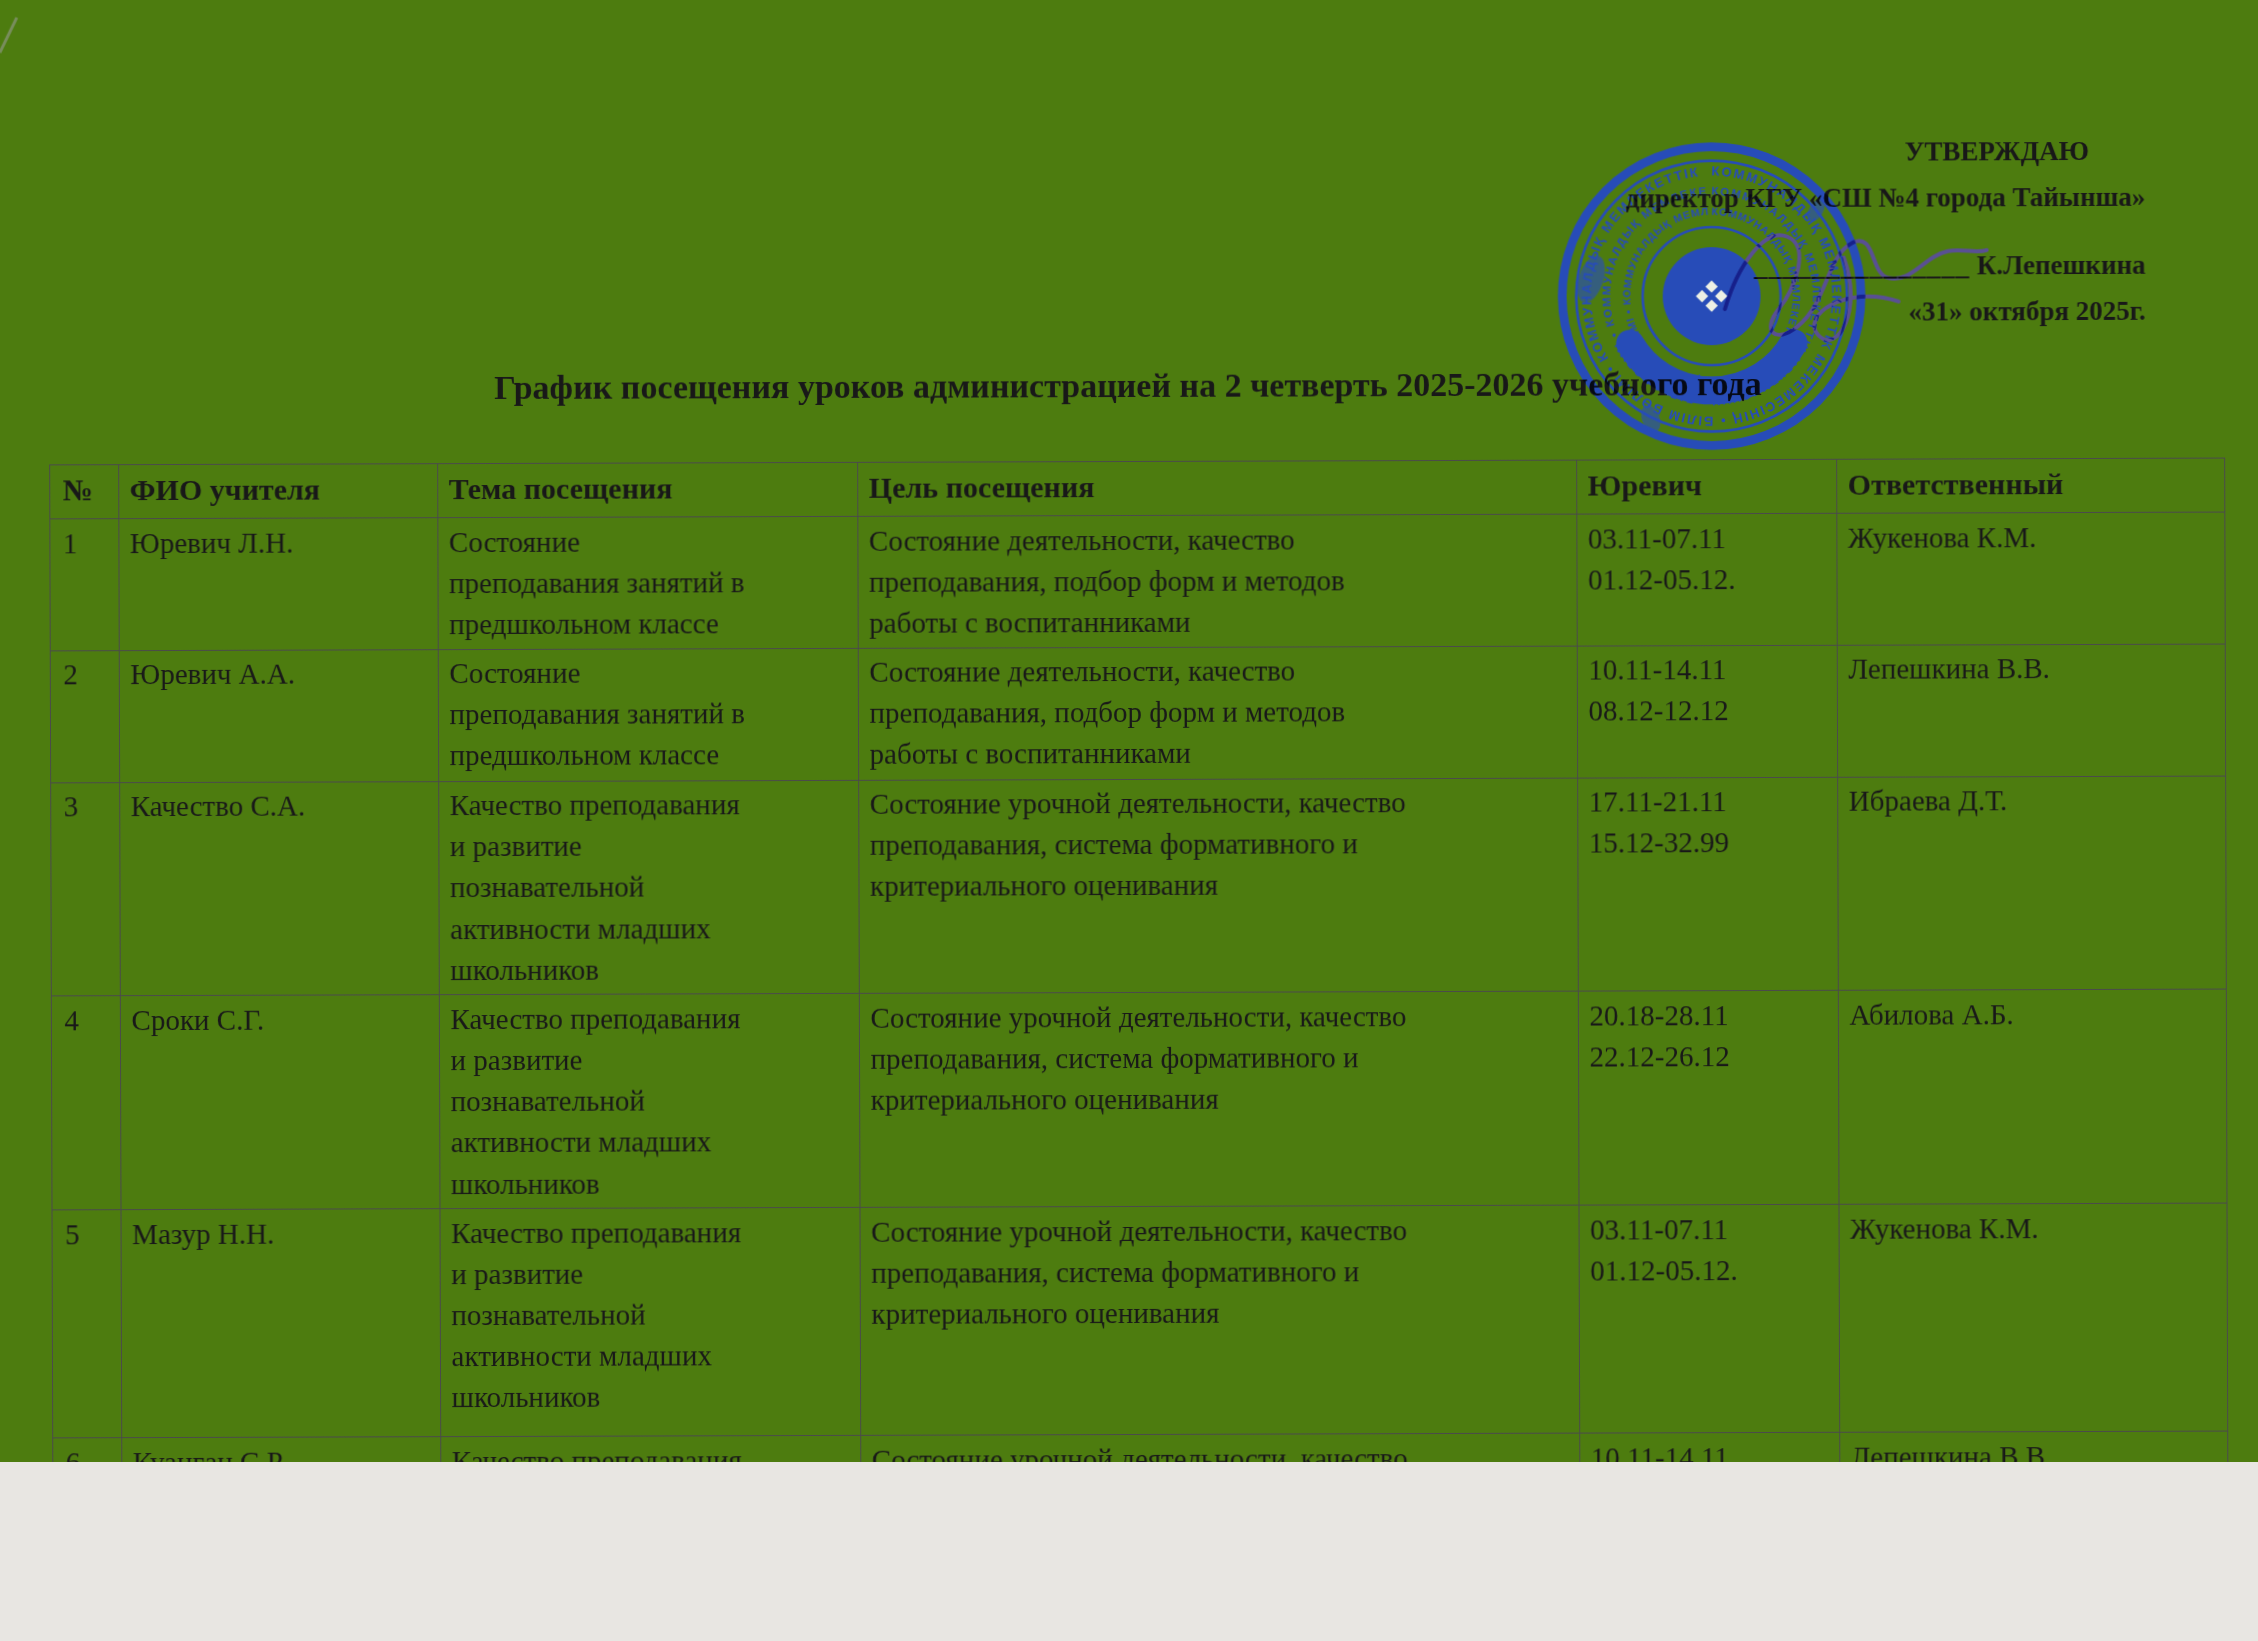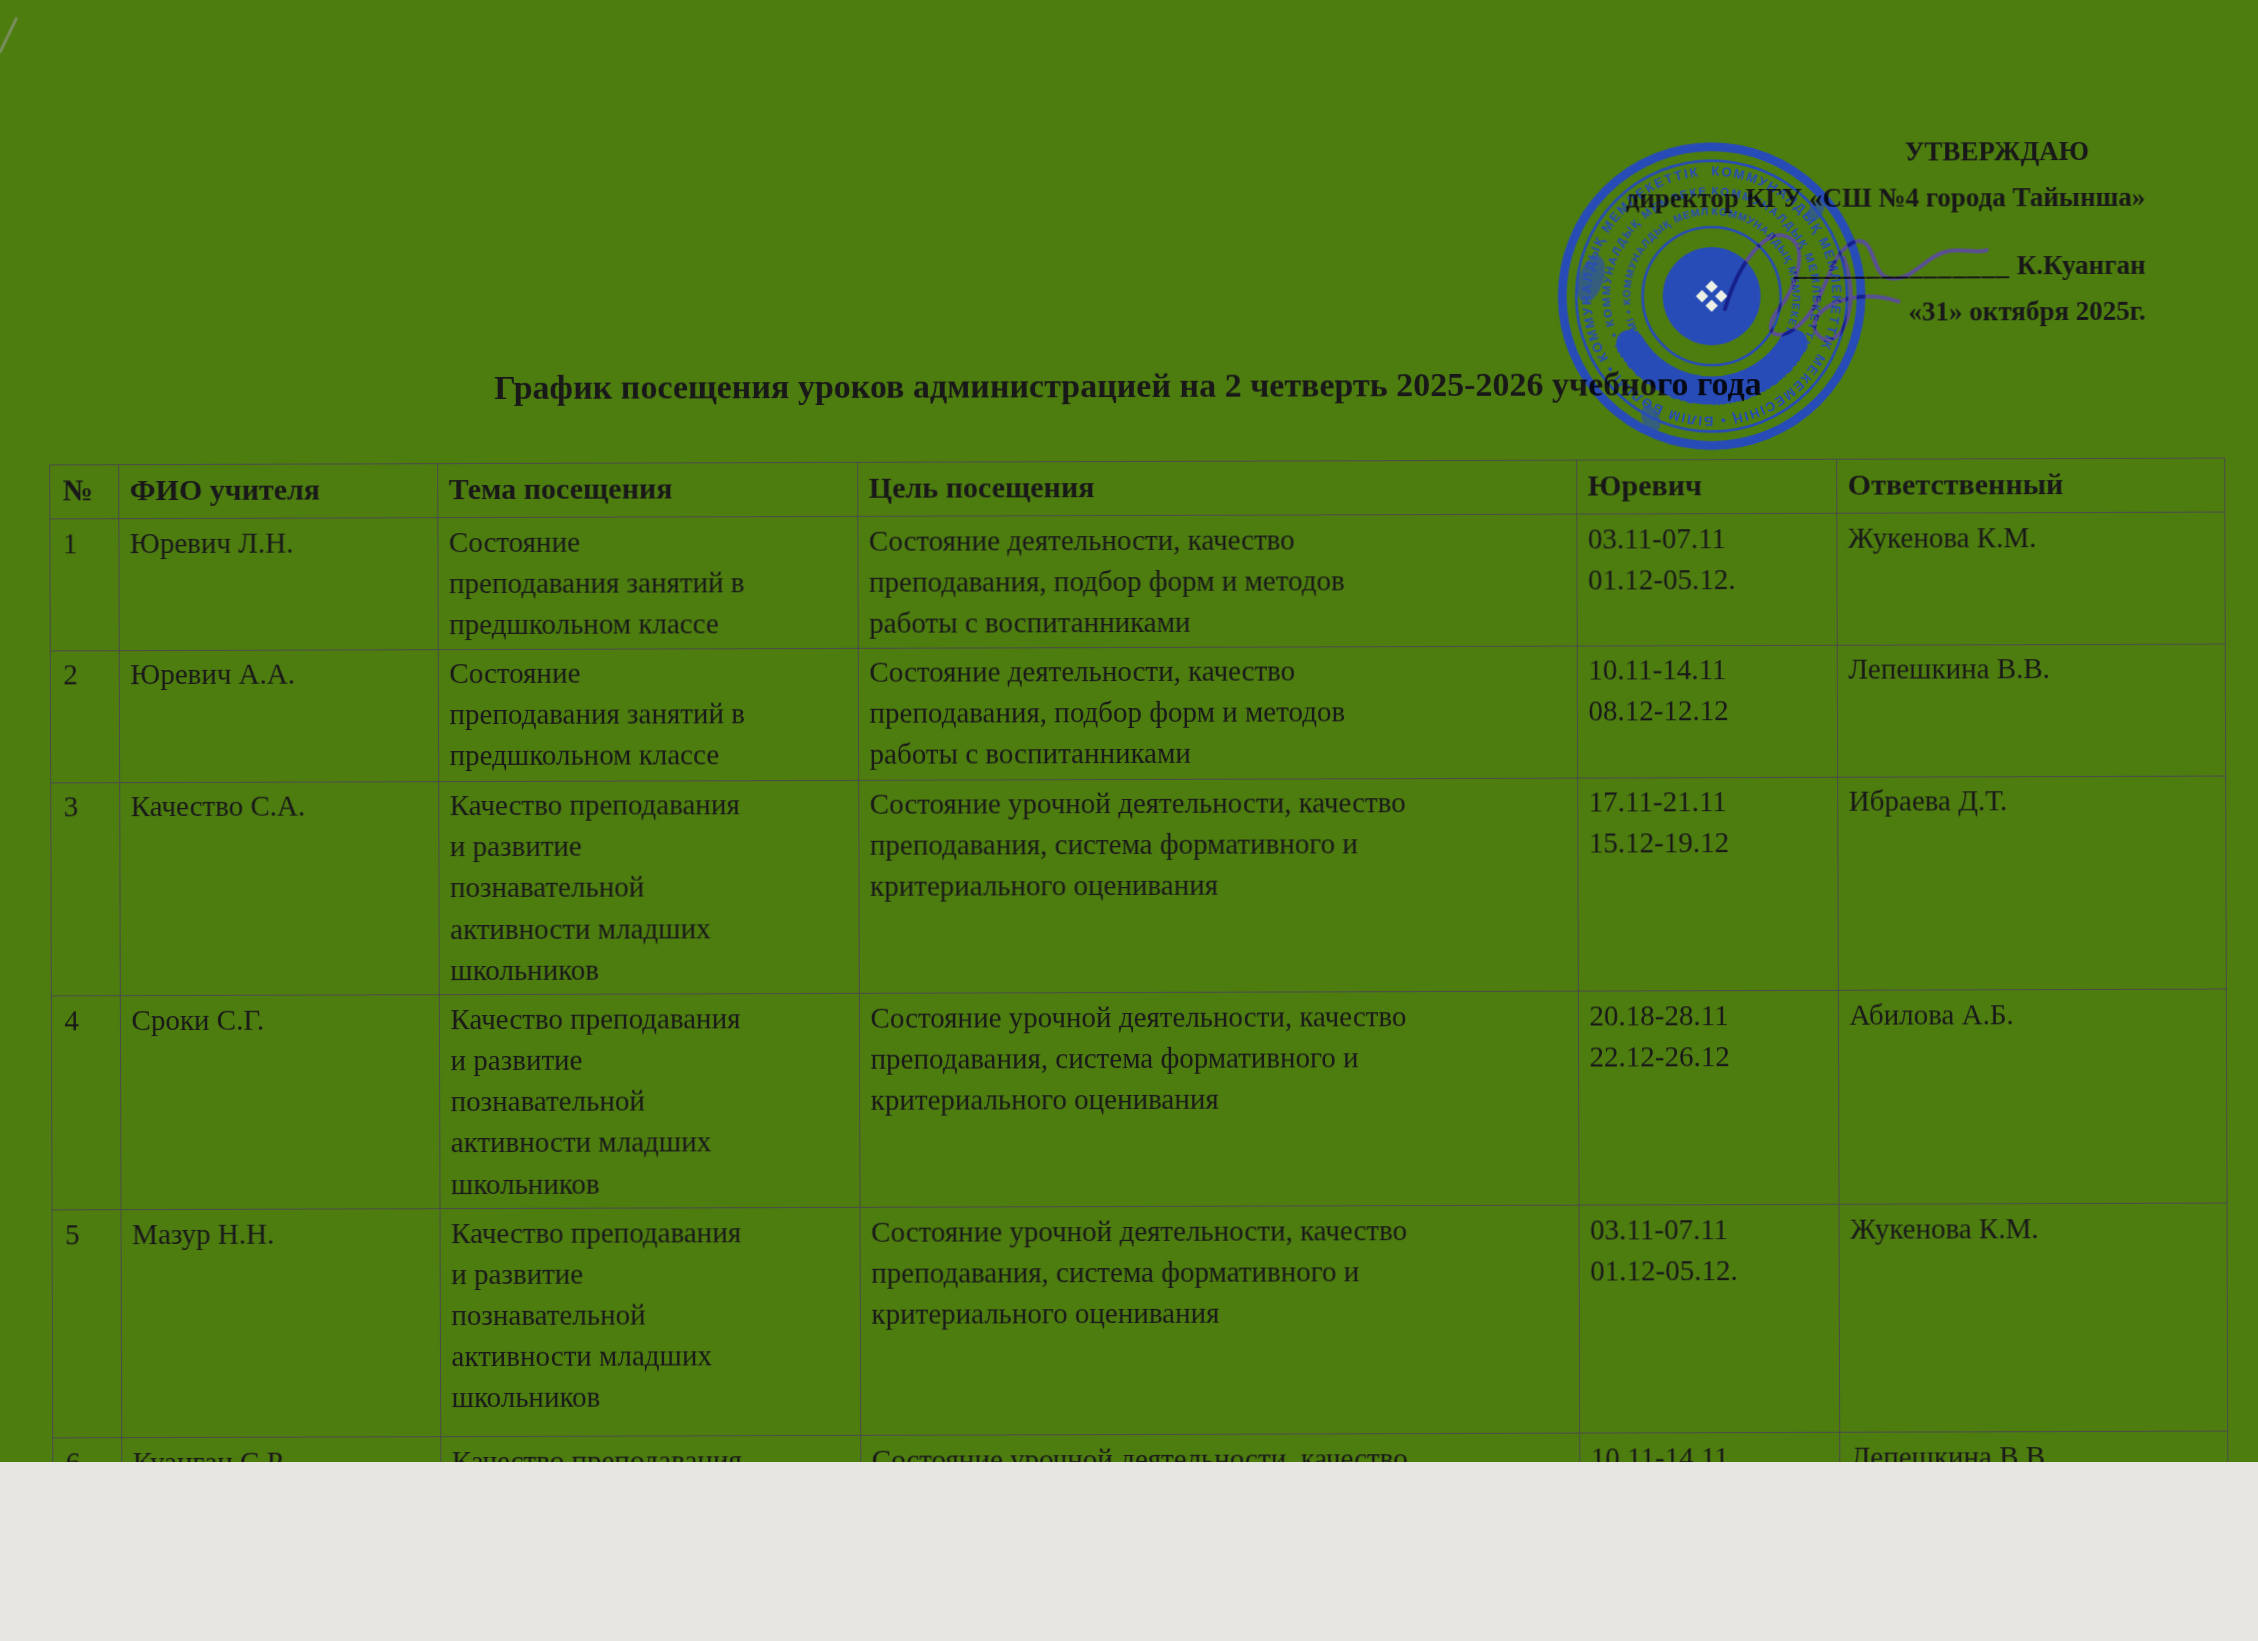--- a/index.html
+++ b/index.html
@@ -88,21 +88,21 @@
 </style>
 </head>
 <body>
 
 <div class="page">
   <div class="page-inner">
 
     <div class="approval">
       <div class="line1">УТВЕРЖДАЮ</div>
       <div>директор КГУ «СШ №4 города Тайынша»</div>
-      <div class="sign-line"><span class="underscores">_______________</span> <span>К.Куанган</span></div>
+      <div class="sign-line"><span class="underscores">_______________</span> <span>К.Лепешкина</span></div>
       <div>«31» октября 2025г.</div>
     </div>
 
     <div class="doc-title">График посещения уроков администрацией на 2 четверть 2025-2026 учебного года</div>
 
     <table class="sched">
       <colgroup>
         <col style="width:69px">
           <col style="width:319px">
           <col style="width:420px">
@@ -150,21 +150,21 @@
         <td>Качество С.А.</td>
         <td>Качество преподавания
 и развитие
 познавательной
 активности младших
 школьников</td>
         <td>Состояние урочной деятельности, качество
 преподавания, система формативного и
 критериального оценивания</td>
         <td>17.11-21.11
-15.12-19.12</td>
+15.12-32.99</td>
         <td>Ибраева Д.Т.</td>
       </tr>
       <tr class="r4">
         <td class="c-num">4</td>
         <td>Сроки С.Г.</td>
         <td>Качество преподавания
 и развитие
 познавательной
 активности младших
 школьников</td>

